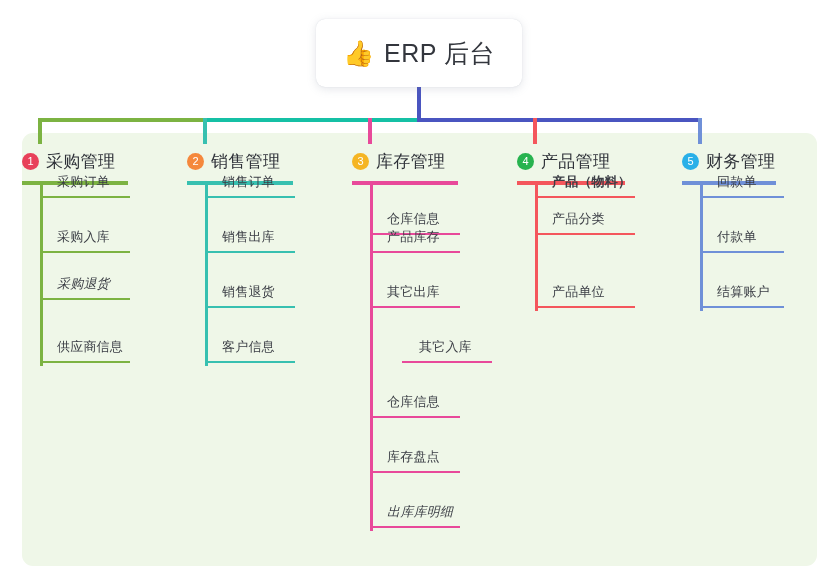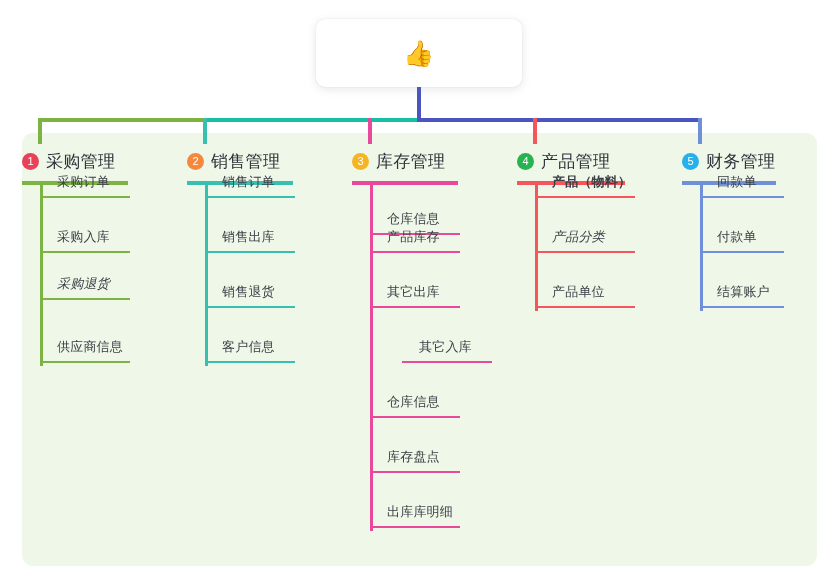--- a/index.html
+++ b/index.html
@@ -68,20 +68,21 @@
 </style>
 </head>
 <body>
 
 <div id="canvas">
 
   <div class="panel"></div>
 
   <div class="root-card">
     <span class="root-emoji">👍</span>
+    <span class="root-title">ERP 后台</span>
   </div>
 
   <div id="connectors">
       <div class="stem" style="left: 417px; top: 87px; width: 4px; height: 35px; background: rgb(74, 85, 192);"></div>
       <div class="bus-seg" style="left: 38px; top: 118px; width: 165px; background: rgb(124, 179, 66);"></div>
       <div class="bus-seg" style="left: 203px; top: 118px; width: 214px; background: rgb(21, 192, 165);"></div>
       <div class="bus-seg" style="left: 417px; top: 118px; width: 285px; background: rgb(74, 85, 192);"></div>
       <div class="drop" style="left: 38px; top: 118px; height: 26px; background: rgb(124, 179, 66);"></div>
       <div class="drop" style="left: 203px; top: 118px; height: 26px; background: rgb(55, 192, 176);"></div>
       <div class="drop" style="left: 368px; top: 118px; height: 26px; background: rgb(232, 73, 154);"></div>
@@ -161,37 +162,37 @@
           <div class="item-rule" style="width: 90px; background: rgb(232, 73, 154);"></div>
         </div>
         <div class="item" style="top: 242px; height: 26px; width: 90px;">
           <span class="item-label">仓库信息</span>
           <div class="item-rule" style="width: 90px; background: rgb(232, 73, 154);"></div>
         </div>
         <div class="item" style="top: 297px; height: 26px; width: 90px;">
           <span class="item-label">库存盘点</span>
           <div class="item-rule" style="width: 90px; background: rgb(232, 73, 154);"></div>
         </div>
-        <div class="item" style="top: 352px; height: 26px; width: 90px;">
+        <div class="item" style="top: 352px; height: 26px; width: 90px; font-style: italic;">
           <span class="item-label">出库库明细</span>
           <div class="item-rule" style="width: 90px; background: rgb(232, 73, 154);"></div>
         </div>
       </div>
       <div class="col" style="left: 517px; top: 150px;">
         <div class="col-head">
           <span class="badge" style="background: rgb(39, 179, 79);">4</span>
           <span class="col-title">产品管理</span>
         </div>
         <div class="head-rule" style="width: 108px; background: rgb(244, 86, 92);"></div>
         <div class="trunk" style="height: 127px; background: rgb(244, 86, 92);"></div>
         <div class="item" style="top: 22px; height: 26px; width: 100px; font-weight: bold;">
           <span class="item-label">产品（物料）</span>
           <div class="item-rule" style="width: 100px; background: rgb(244, 86, 92);"></div>
         </div>
-        <div class="item" style="top: 77px; height: 26px; width: 100px; font-style: italic;">
+        <div class="item" style="top: 59px; height: 26px; width: 100px;">
           <span class="item-label">产品分类</span>
           <div class="item-rule" style="width: 100px; background: rgb(244, 86, 92);"></div>
         </div>
         <div class="item" style="top: 132px; height: 26px; width: 100px;">
           <span class="item-label">产品单位</span>
           <div class="item-rule" style="width: 100px; background: rgb(244, 86, 92);"></div>
         </div>
       </div>
       <div class="col" style="left: 682px; top: 150px;">
         <div class="col-head">

